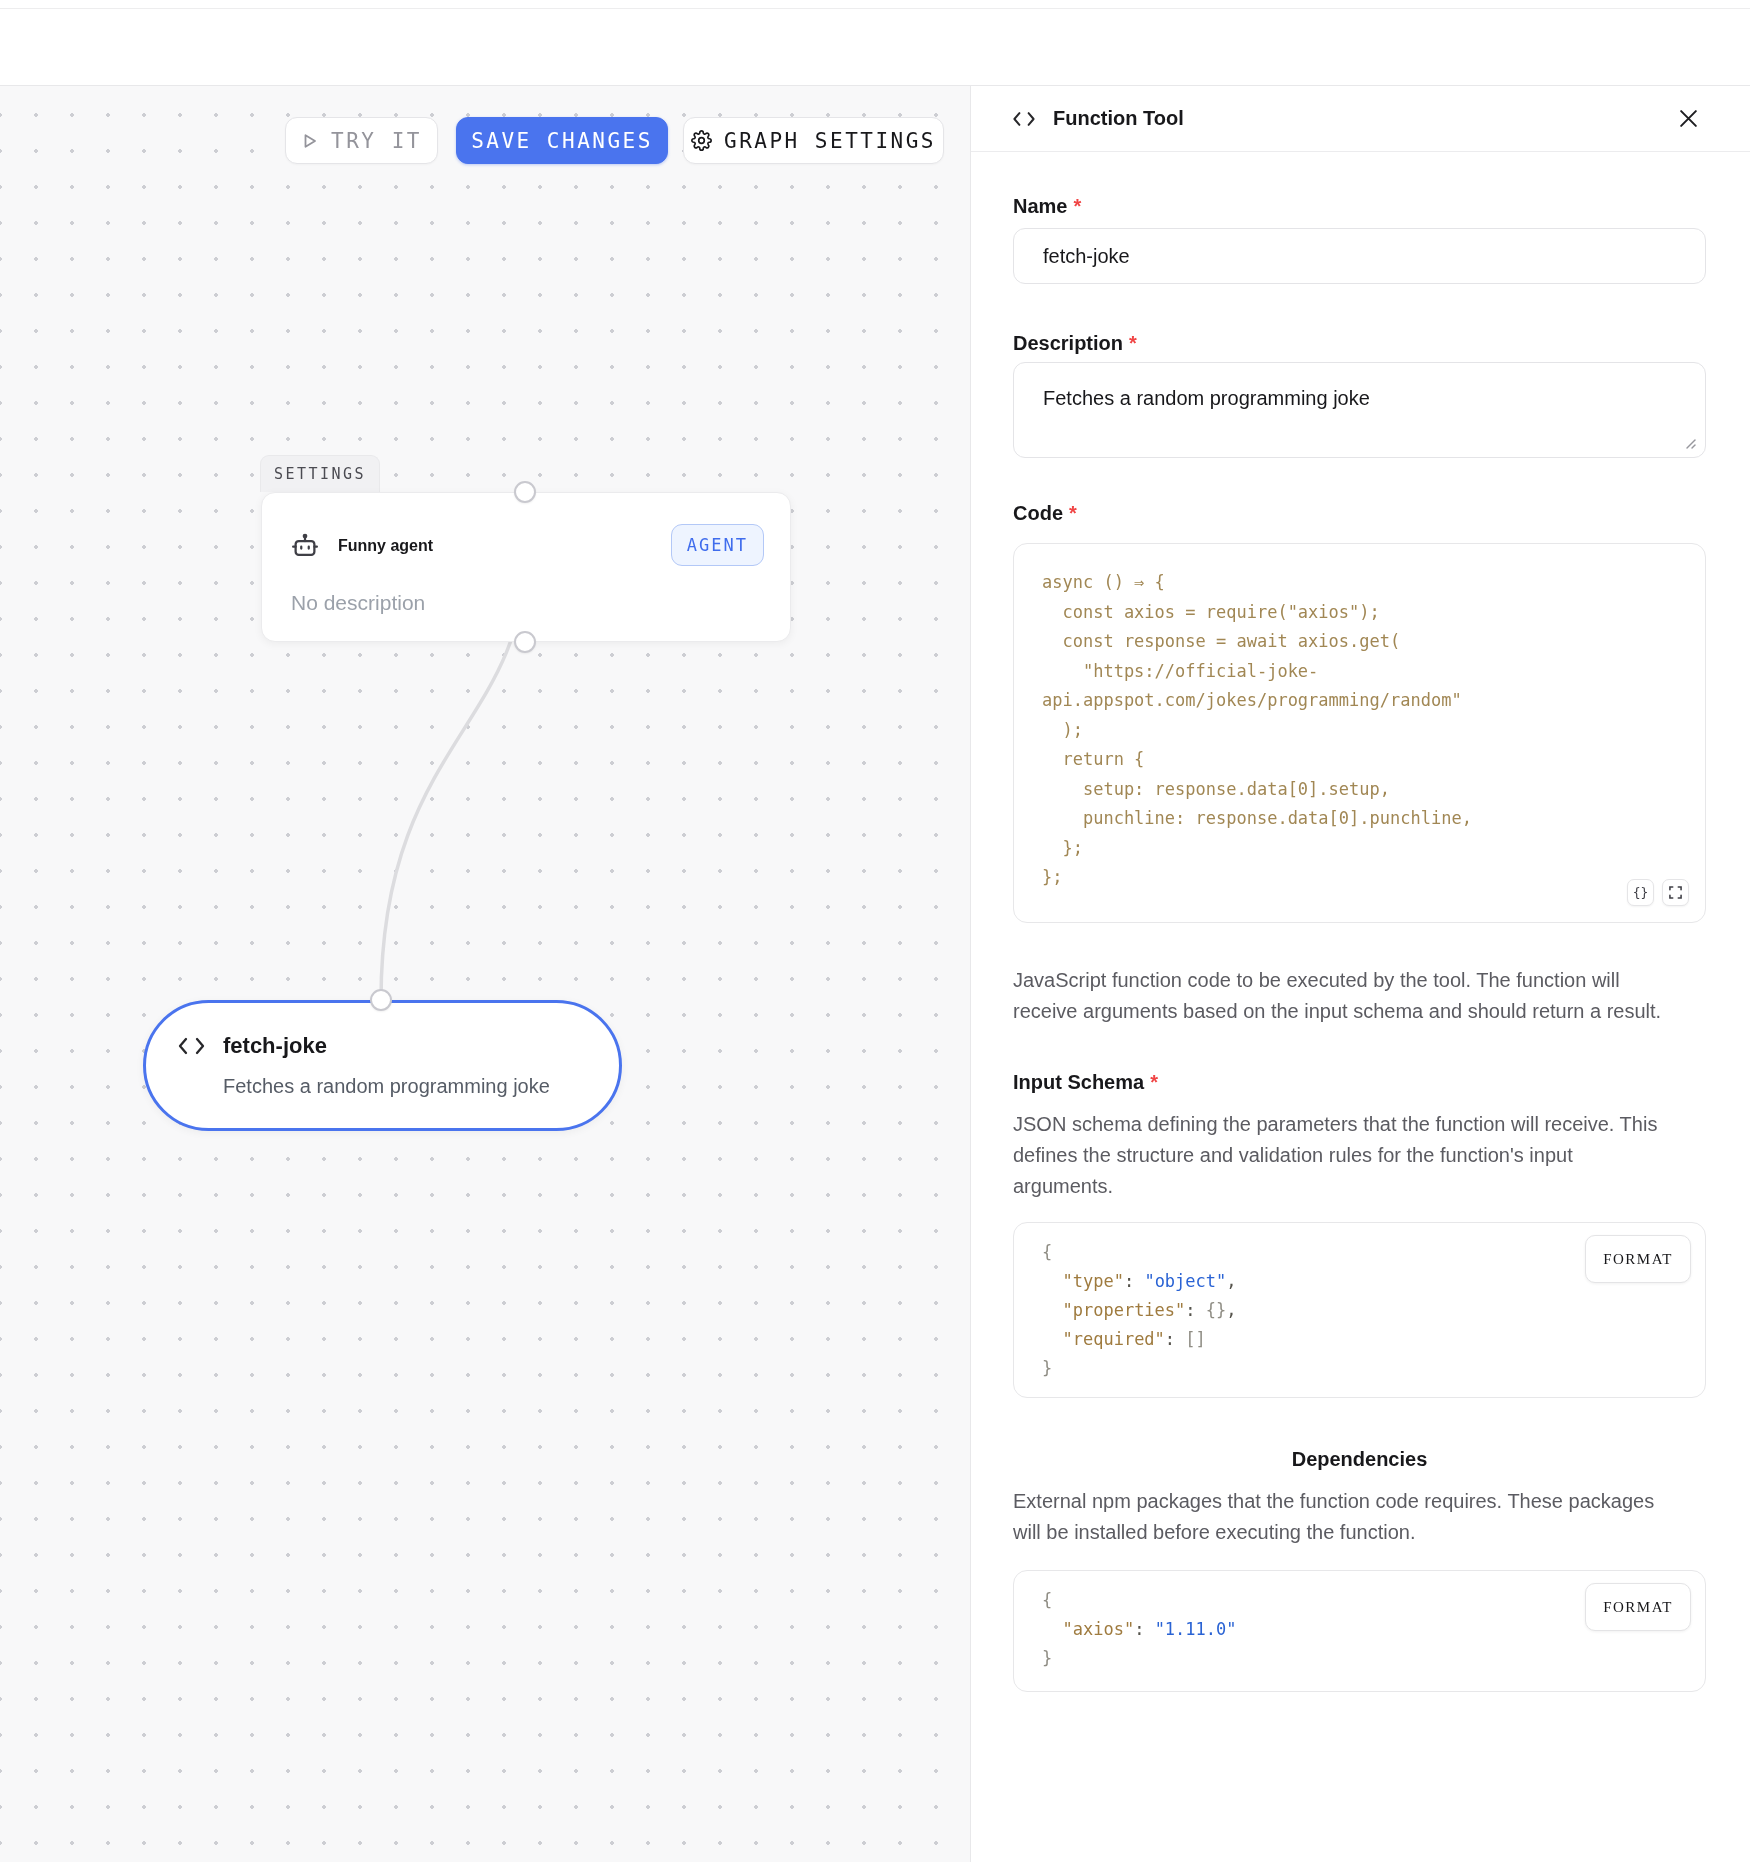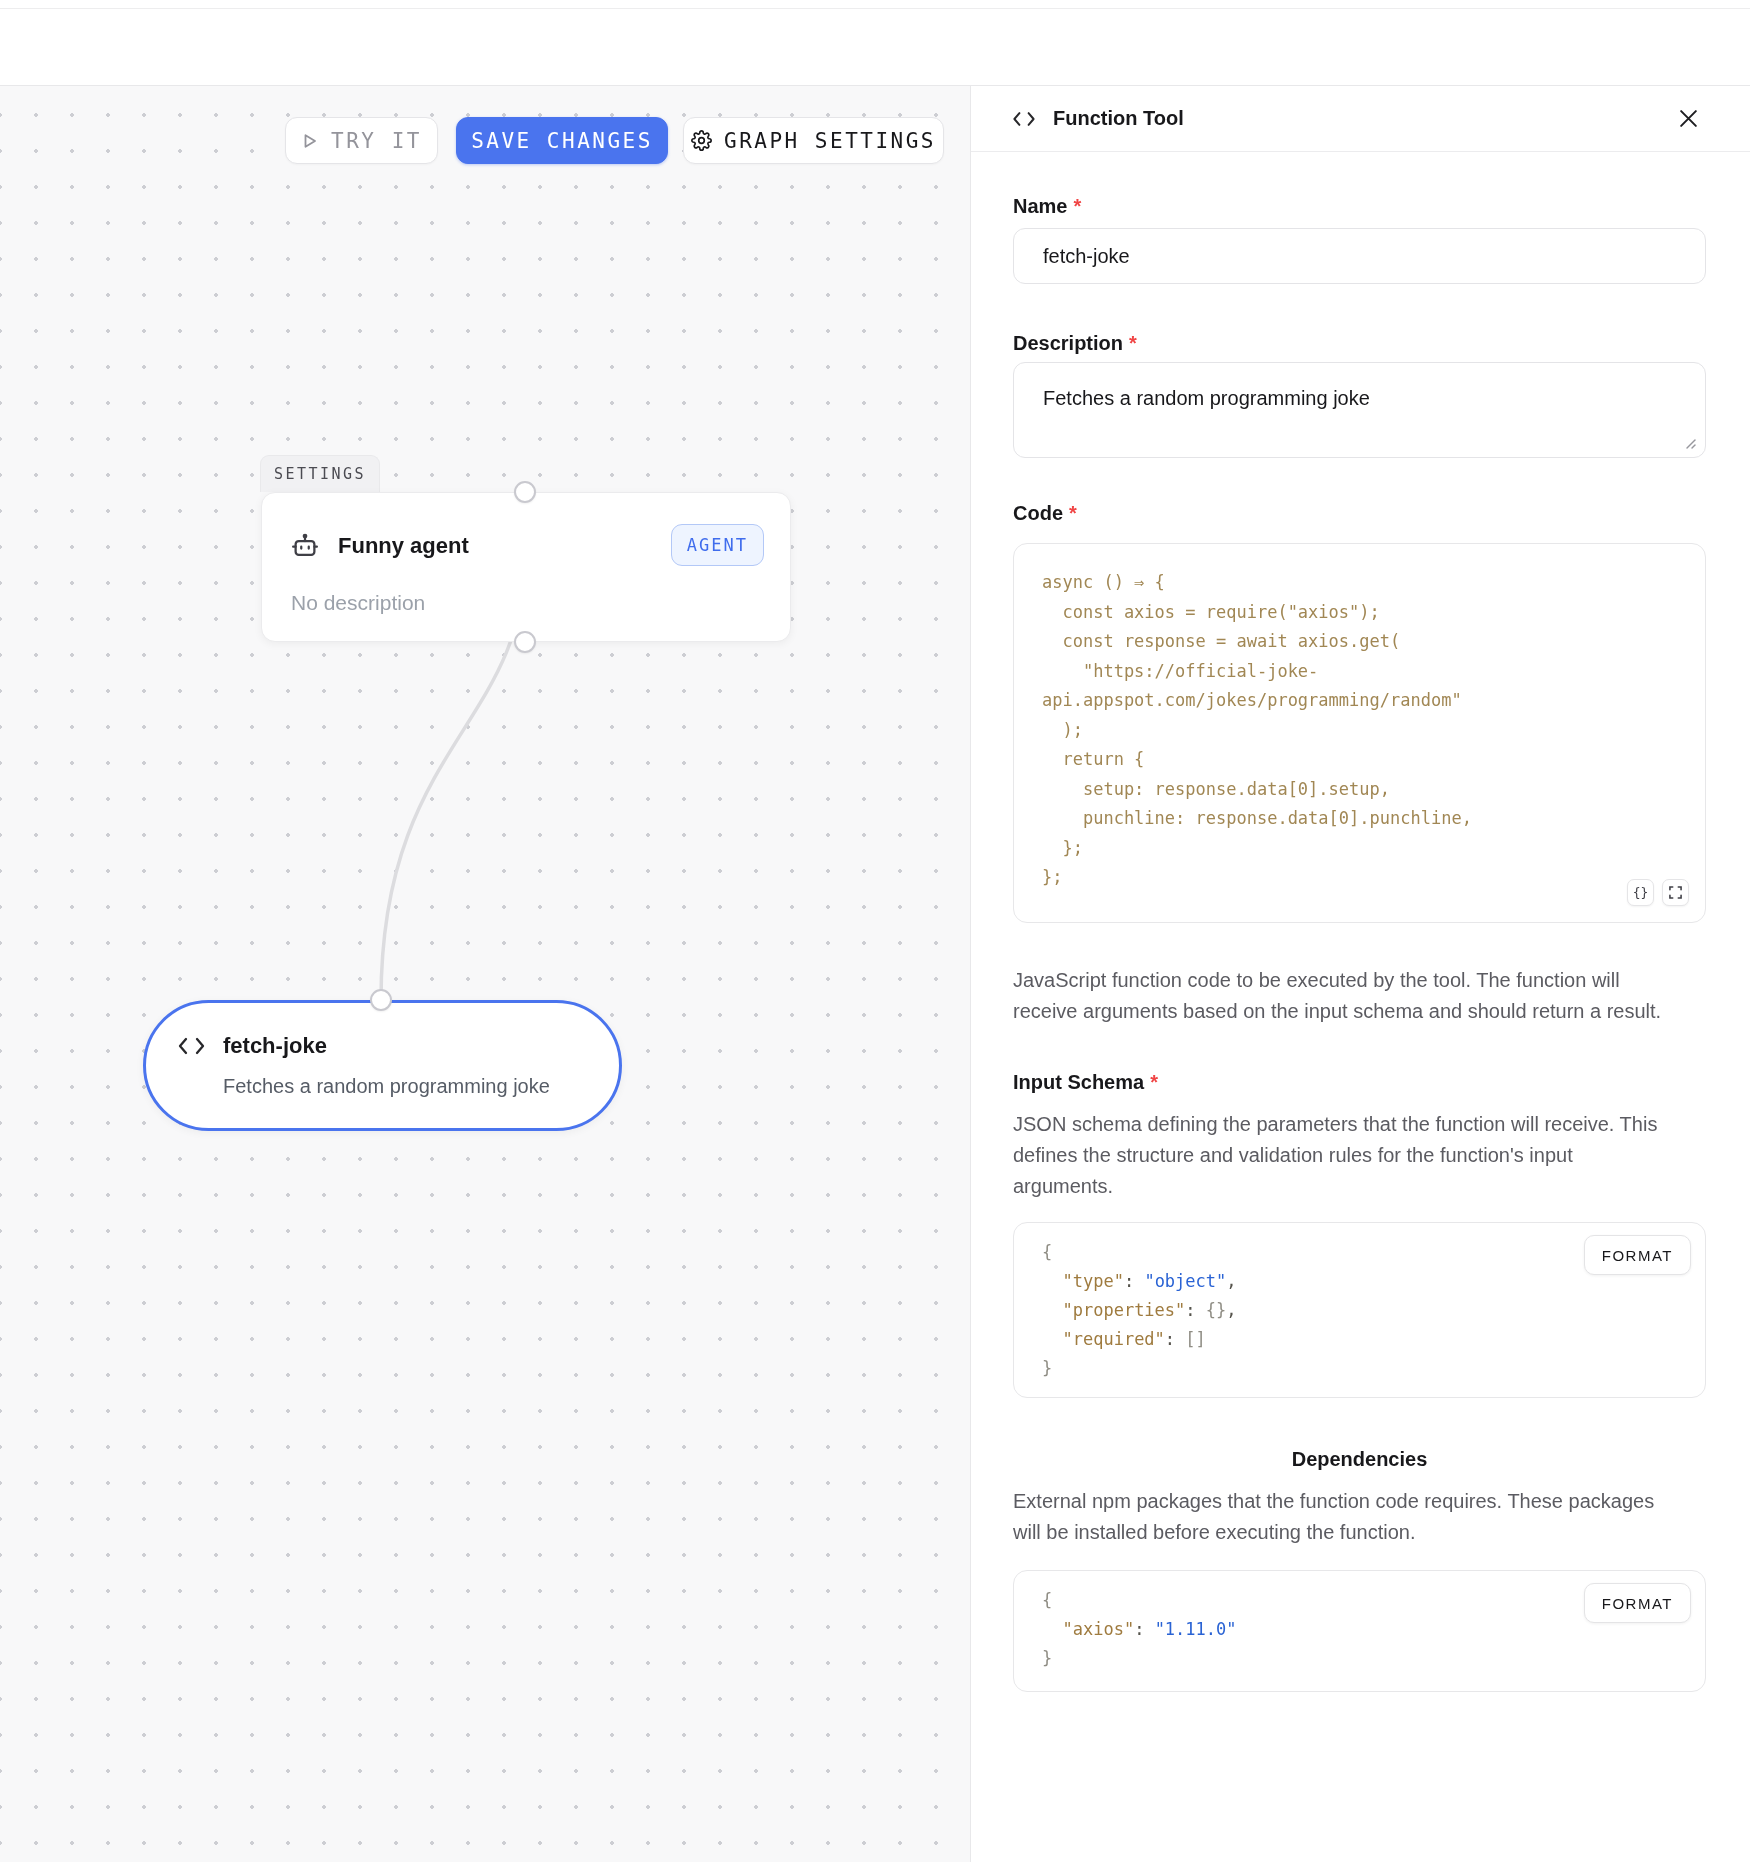--- a/index.html
+++ b/index.html
@@ -22,21 +22,21 @@
   .btn-save { left:456px; top:31px; width:212px; background:#4a74ee; border:1px solid #4a74ee; color:#ffffff; box-shadow:0 1px 3px rgba(74,116,238,.35); }
   .btn-graph { left:683px; top:31px; width:261px; background:#ffffff; border:1px solid #e5e5e8; color:#18181b; box-shadow:0 1px 2px rgba(0,0,0,.03); }
 
   
   .group-tab { position:absolute; left:260px; top:369px; width:120px; height:37px; background:#f1f1f3; border:1px solid #e9e9eb; border-bottom:none;
     border-radius:9px 9px 0 0; display:flex; align-items:center; justify-content:center;
     font-family:"DejaVu Sans Mono", monospace; font-size:15px; letter-spacing:2.5px; color:#4b4b52; }
   .agent-node { position:absolute; left:261px; top:406px; width:530px; height:150px; background:#ffffff; border:1px solid #ebebed;
     border-radius:14px; box-shadow:0 2px 8px rgba(0,0,0,.05); }
   .agent-node .node-head { position:absolute; left:28px; top:38px; display:flex; align-items:center; gap:18px; }
-  .agent-title { font-size:22px; font-weight:bold; color:#18181b; }
+  .agent-title { font-size:16px; font-weight:bold; color:#18181b; }
   .agent-badge { position:absolute; right:26px; top:31px; height:42px; padding:8px 15px; display:flex; align-items:center;
     background:#eef4ff; border:1.5px solid #b3c8f7; border-radius:11px; color:#3f6ced;
     font-family:"DejaVu Sans Mono", monospace; font-size:17px; letter-spacing:2px; }
   .agent-desc { position:absolute; left:29px; top:98px; font-size:21px; color:#9ba1aa; }
 
   
   .tool-node { position:absolute; left:143px; top:914px; width:479px; height:131px; background:#ffffff; border:3px solid #4a74ee;
     border-radius:66px; box-shadow:0 2px 8px rgba(0,0,0,.05); }
   .tool-node .node-head { position:absolute; left:31px; top:30px; display:flex; align-items:center; gap:17px; }
   .tool-title { font-size:22px; font-weight:bold; color:#18181b; }
@@ -80,23 +80,23 @@
 
   .cl { position:relative; white-space:pre; }
   .cl span { position:relative; }
   .cl-hl { position:absolute; left:-10px; right:100px; top:0; height:100%; background:#f1ebdc; border-radius:3px; }
   .seg-code { color:#a18754; }
   .seg-key { color:#9f7b3f; }
   .seg-str { color:#2a63d4; }
   .seg-punc { color:#8f8d84; }
   .seg-plain { color:#55534c; }
 
-  .format-btn { position:absolute; top:12px; right:14px; height:40px; padding:0 17px; display:flex; align-items:center;
+  .format-btn { position:absolute; top:12px; right:14px; height:48px; padding:0 17px; display:flex; align-items:center;
     background:#ffffff; border:1px solid #e4e4e6; border-radius:10px; box-shadow:0 1px 3px rgba(0,0,0,.06);
-    font-family:Liberation Sans, sans-serif; font-size:15px; letter-spacing:1.5px; color:#18181b; cursor:pointer; }
+    font-family:Liberation Serif, serif; font-size:15px; letter-spacing:1.5px; color:#18181b; cursor:pointer; }
 
   .editor-actions { position:absolute; right:16px; bottom:16px; display:flex; gap:8px; }
   .mini-btn { width:27px; height:27px; background:#fff; border:1px solid #e5e5e7; border-radius:7px; box-shadow:0 1px 2px rgba(0,0,0,.05);
     display:flex; align-items:center; justify-content:center; font-family:"DejaVu Sans Mono", monospace; font-size:13px; color:#3f3f46; cursor:pointer; }
 
   svg { display:block; }
 </style>
 </head>
 <body>
 

